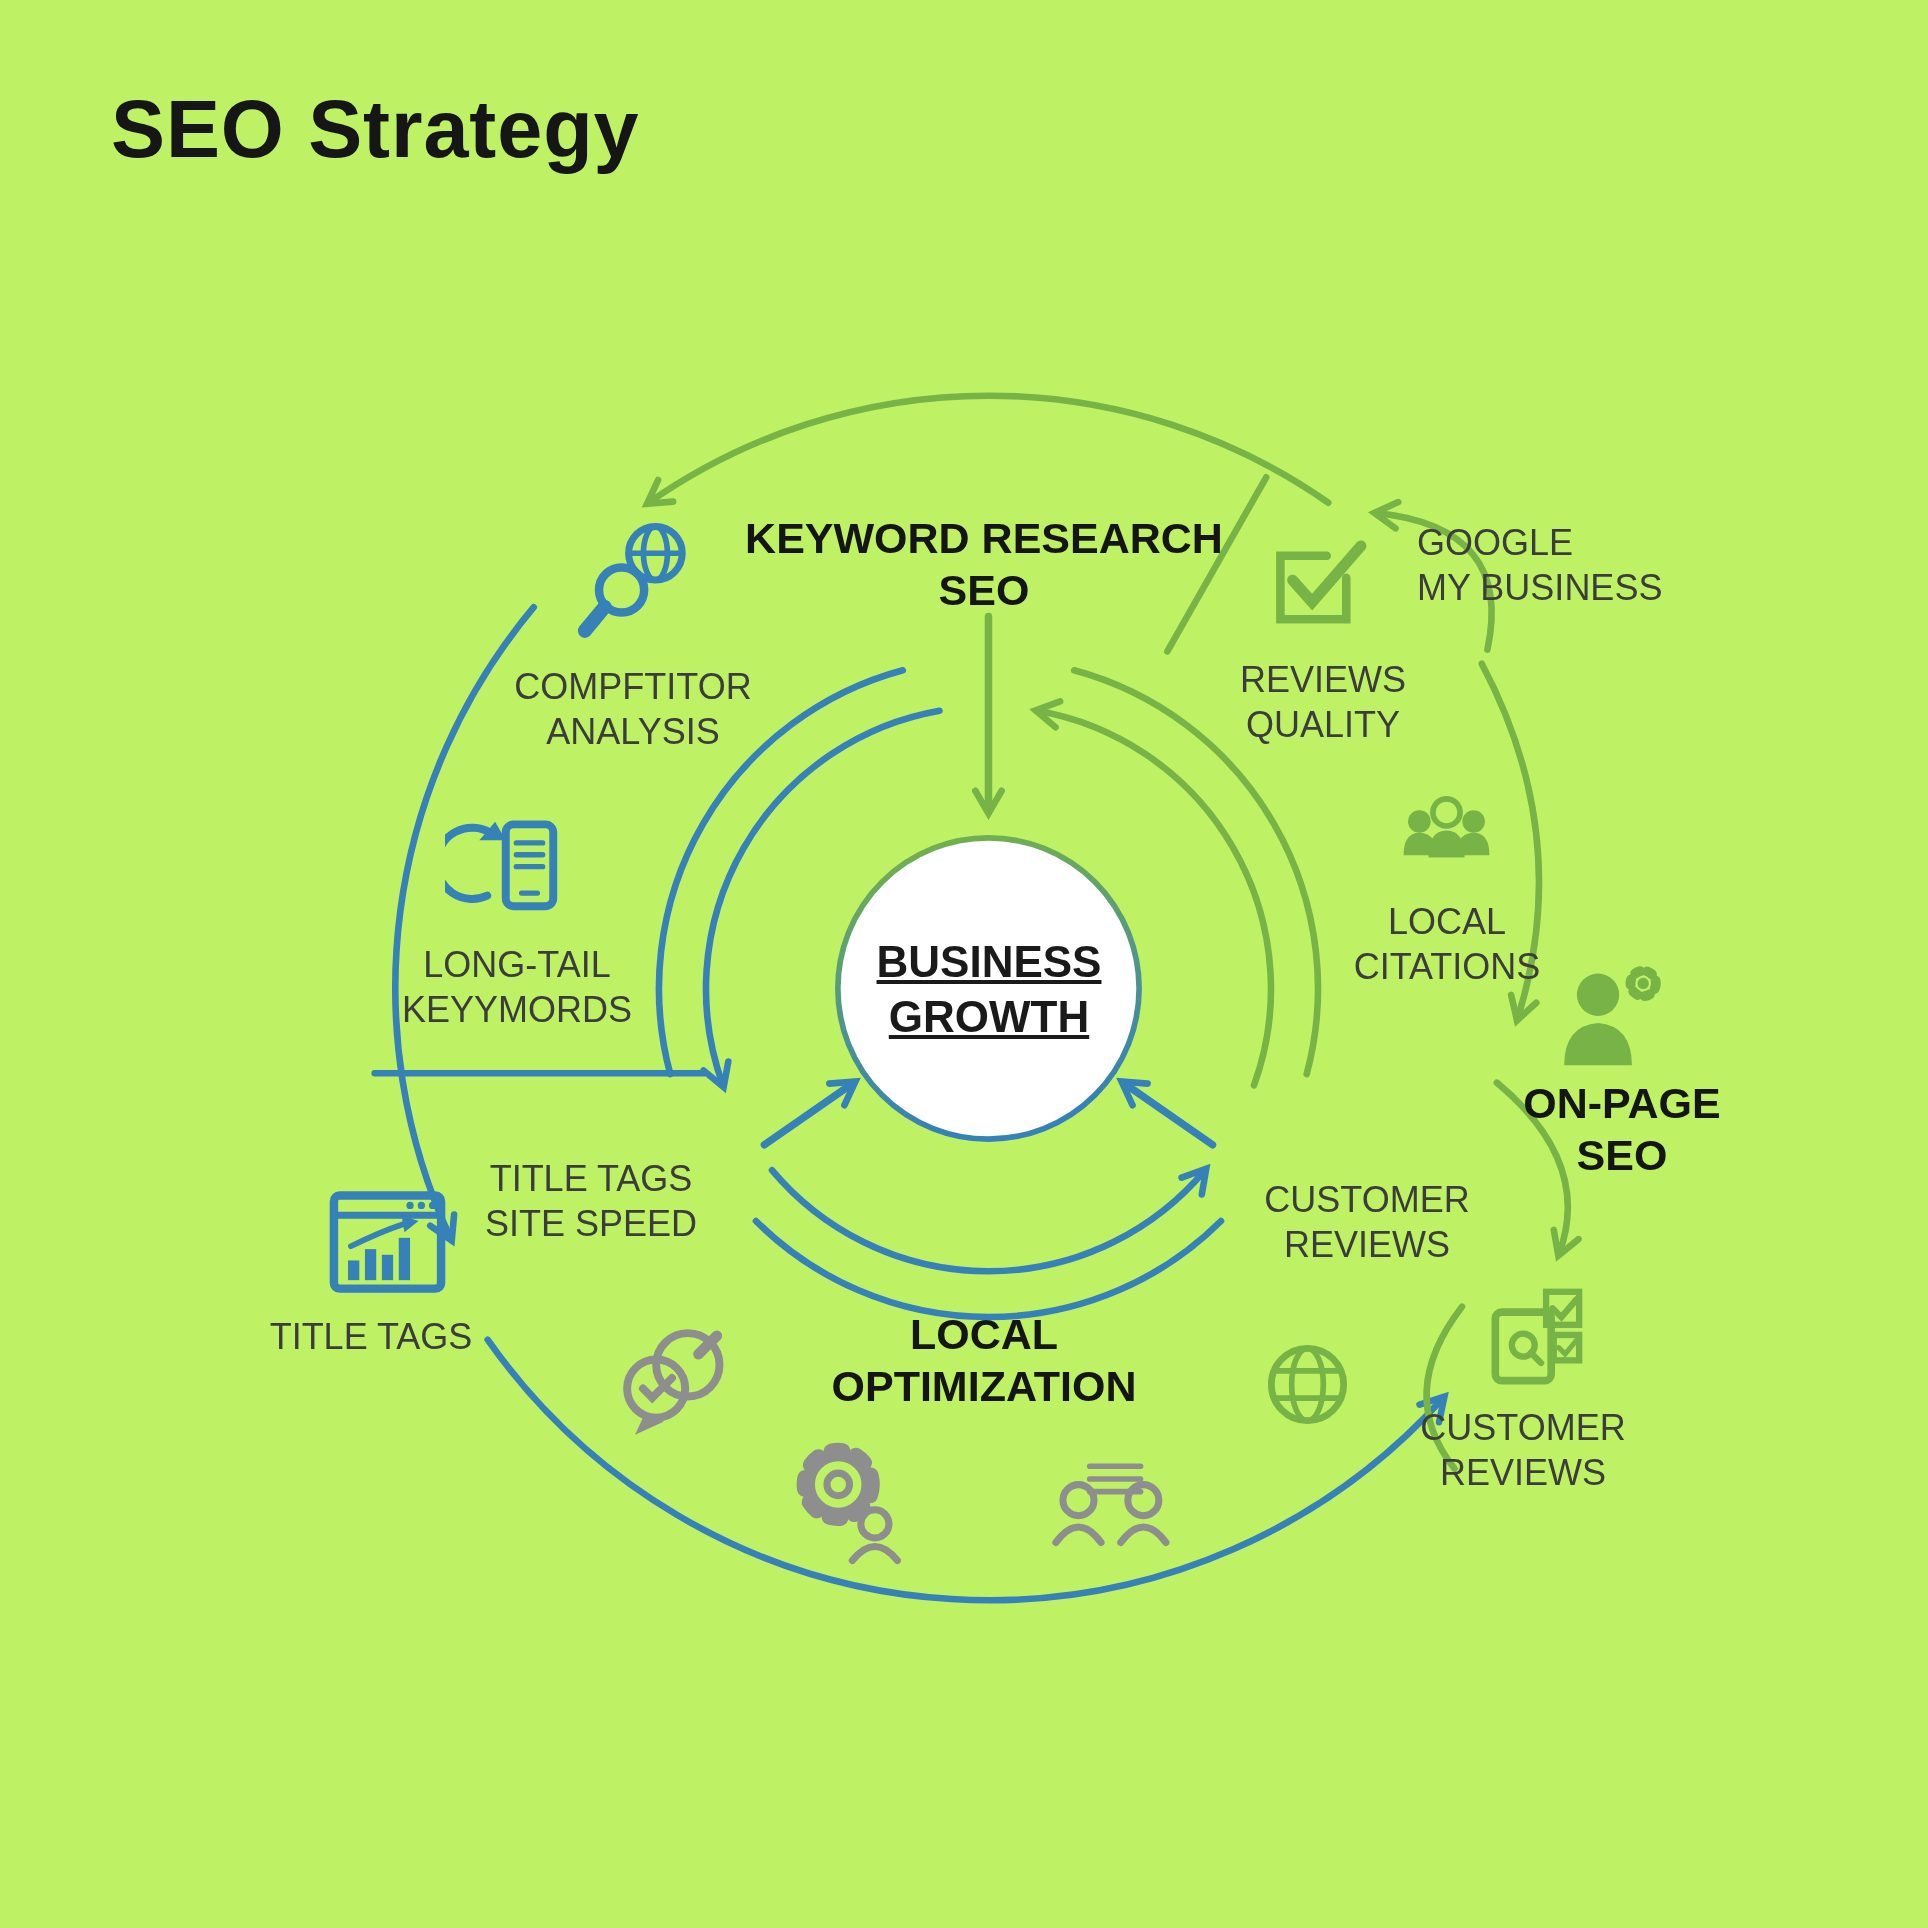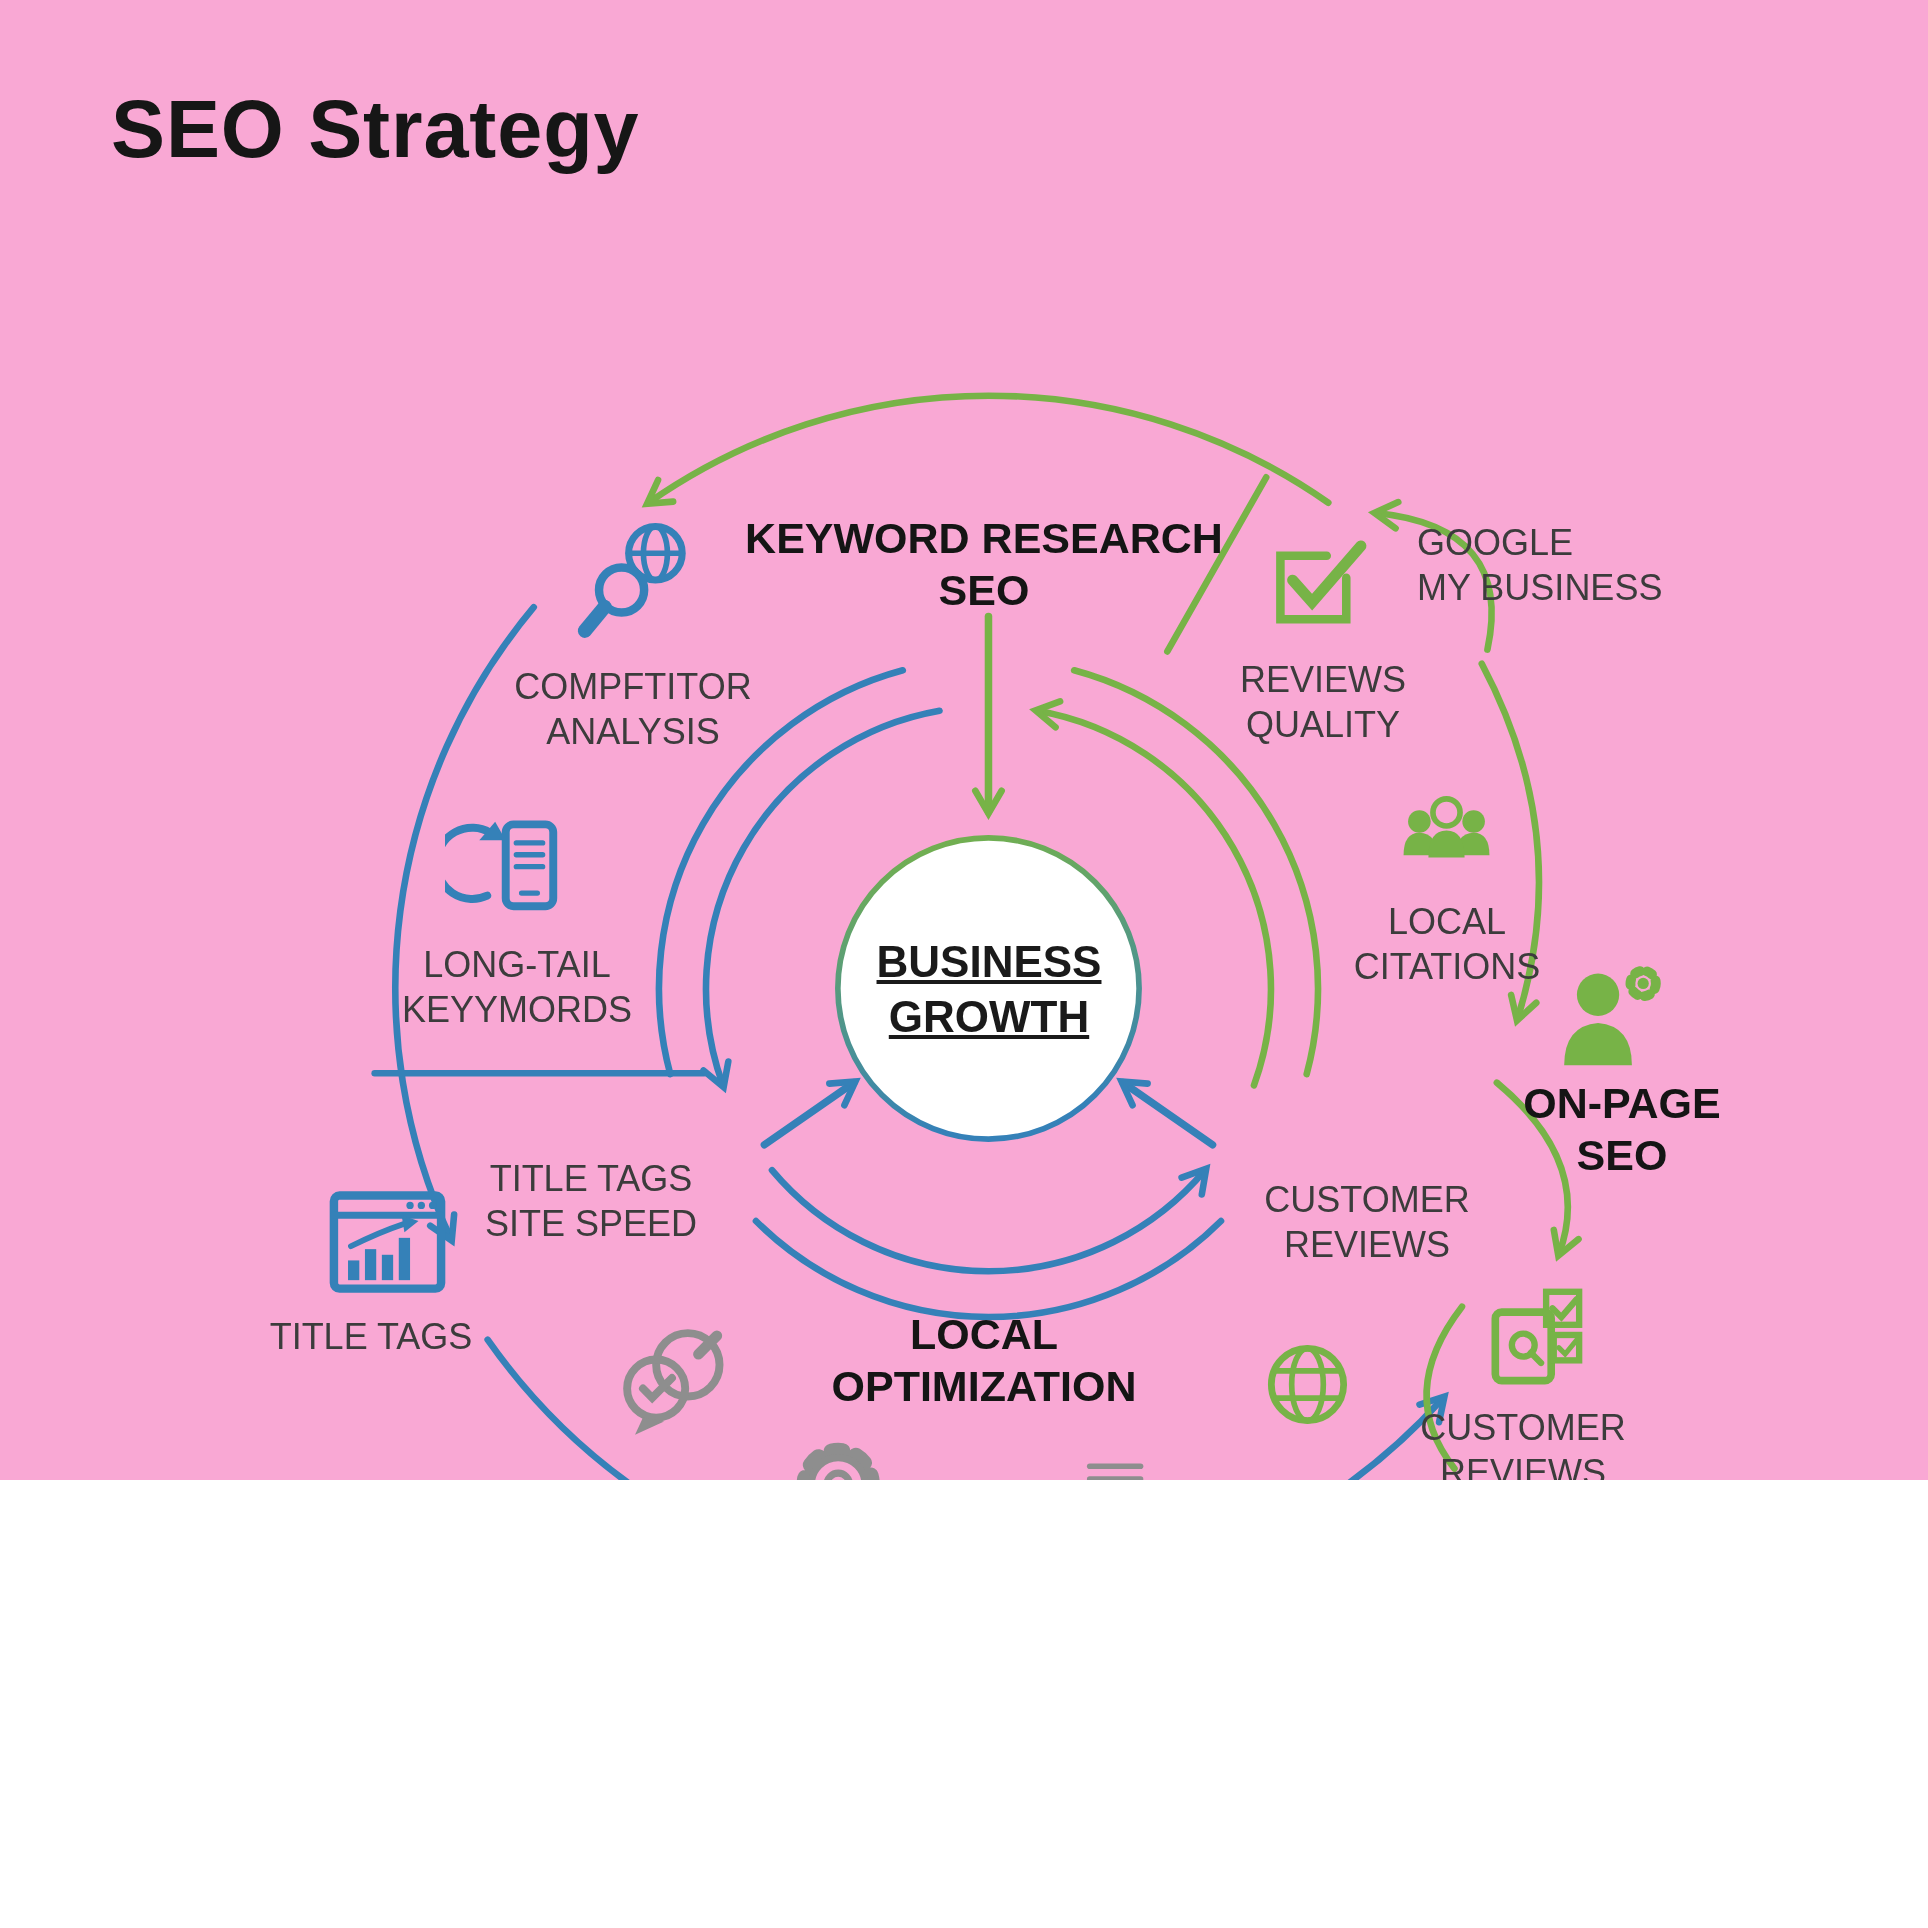--- a/index.html
+++ b/index.html
@@ -1,19 +1,19 @@
 <!DOCTYPE html>
 <html style="font-size:15px"><head>
 <meta charset="utf-8">
 <style>
   html,body{margin:0;padding:0;background:#ffffff;}
   .canvas{
     position:relative;
-    width:1928px;height:1480px;
-    background:#f9a8d4;
+    width:1928px;height:1928px;
+    background:#bef264;
     font-family:"Liberation Sans", sans-serif;
     overflow:hidden;
   }
   .page-title{
     position:absolute;left:111px;top:83px;
     font-size:81px;font-weight:bold;color:#161616;
     letter-spacing:0.9px;margin:0;
   }
   .layer{position:absolute;left:0;top:0;width:1928px;height:1928px;}
   .label{

